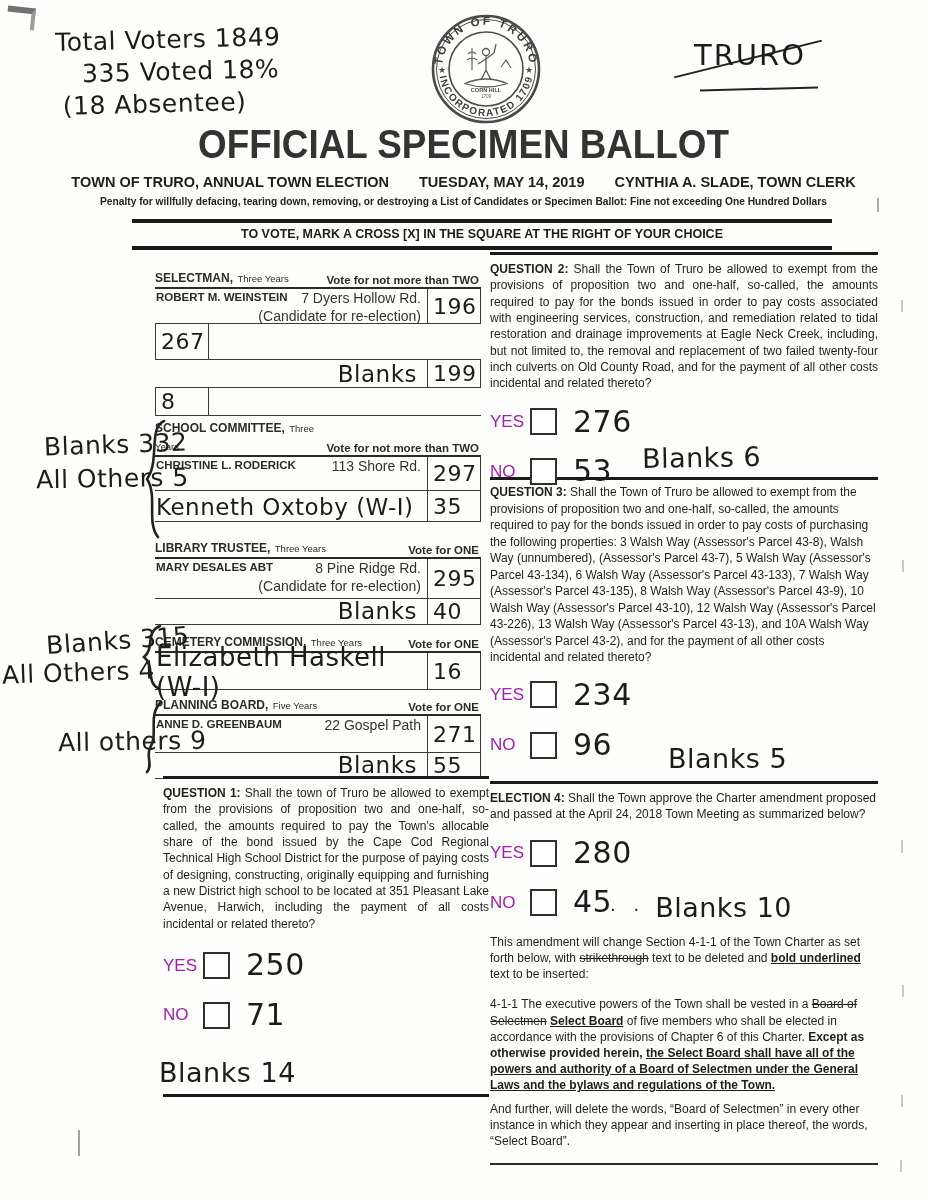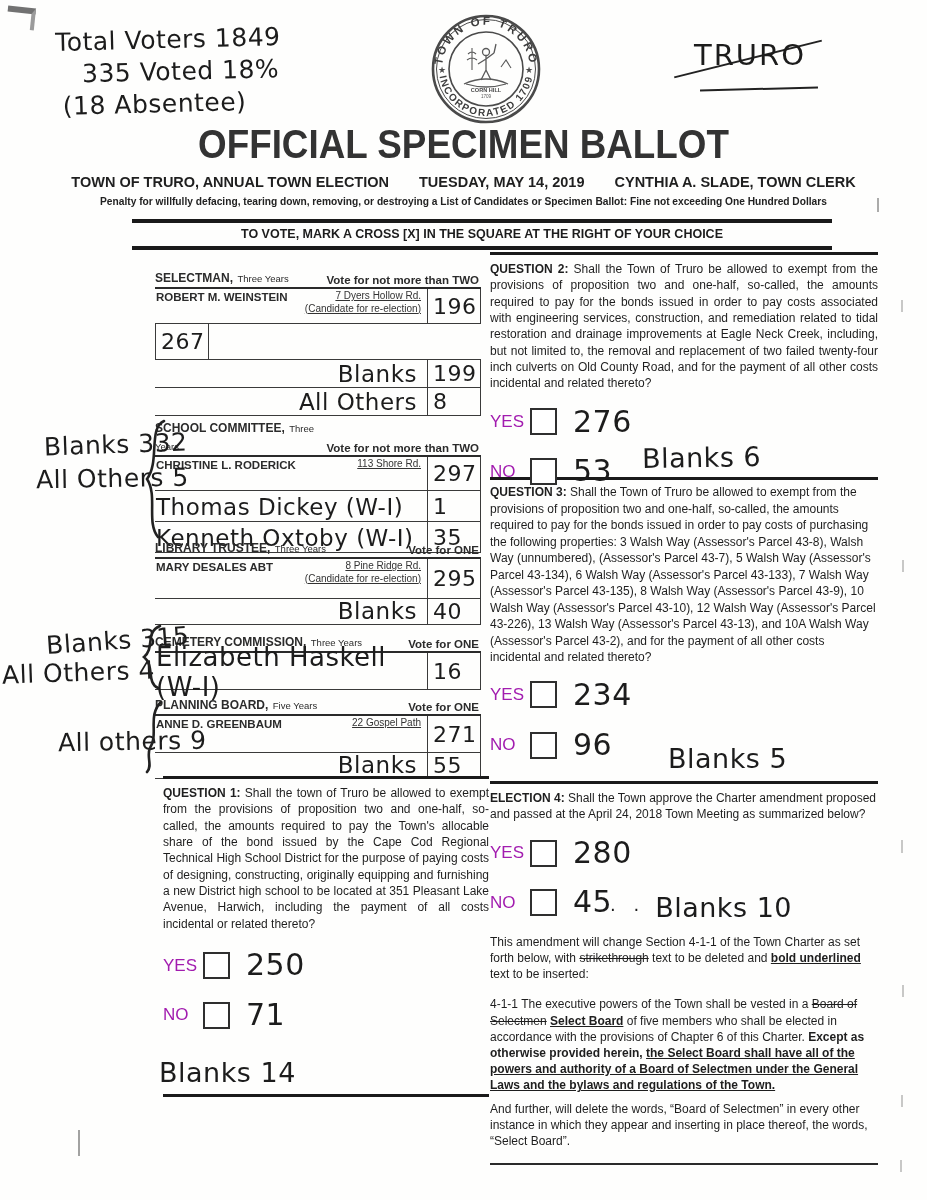--- a/index.html
+++ b/index.html
@@ -28,21 +28,21 @@
 
   
   .office { position:absolute; left:155px; width:326px; }
   .office-head { display:flex; justify-content:space-between; align-items:flex-end; border-bottom:2px solid #2a2a2a; padding:0 2px 1px 0; }
   .office-title { font-size:12px; font-weight:bold; white-space:nowrap; }
   .office-term { font-size:9.5px; font-weight:normal; }
   .vote-for { font-size:11.5px; font-weight:bold; white-space:nowrap; }
   .orow { display:flex; border-bottom:1.6px solid #3a3a3a; align-items:stretch; }
   .cand { flex:1; position:relative; padding:2px 4px 0 1px; }
   .cname { font-size:11.5px; font-weight:bold; }
-  .caddr { position:absolute; right:6px; top:1px; text-align:right; font-size:10px; line-height:1.25; color:#333;text-decoration:underline; }
+  .caddr { position:absolute; right:6px; top:1px; text-align:right; font-size:14px; line-height:1.25; color:#333; }
   .count { width:54px; border-left:1.6px solid #3a3a3a; border-right:1.6px solid #3a3a3a; display:flex; align-items:center; padding-left:5px; font-size:22px; }
   .hw-right { display:flex; align-items:flex-end; justify-content:flex-end; padding-right:10px; font-size:23px; }
   .hw-left { display:flex; align-items:center; font-size:24px; }
 
   
   .qblock { position:absolute; font-size:12px; line-height:1.36; color:#1e1e1e; }
   .qtext { text-align:justify; }
   .qlabel { font-weight:bold; }
   .ynrow { display:flex; align-items:center; margin-top:9px; }
   .ynlabel { width:40px; font-size:17px; color:#a21caf; }
@@ -146,42 +146,37 @@
       <div class="count hw">196</div>
     </div>
     <div class="orow" style="height:36px;">
       <div class="count hw">267</div>
     </div>
     <div class="orow" style="height:28px;">
       <div class="cand hw-right hw">Blanks</div>
       <div class="count hw">199</div>
     </div>
     <div class="orow" style="height:28px;">
-      <div class="cand hw-right hw">All Others</div>
       <div class="count hw">8</div>
     </div>
   </div>
 
   <div class="office" style="top:418px;">
     <div class="office-head">
       <span><span class="office-title">SCHOOL COMMITTEE,</span> <span class="office-term">Three Years</span></span>
       <span class="vote-for">Vote for not more than TWO</span>
     </div>
     <div class="orow" style="height:34px;">
       <div class="cand">
         <div class="cname">CHRISTINE L. RODERICK</div>
         <div class="caddr"><span>113 Shore Rd.</span></div>
       </div>
       <div class="count hw">297</div>
     </div>
     <div class="orow" style="height:31px;">
-      <div class="cand hw-left hw" style="font-size:23px;">Thomas Dickey (W-I)</div>
-      <div class="count hw">1</div>
-    </div>
-    <div class="orow" style="height:31px;">
       <div class="cand hw-left hw" style="font-size:23px;">Kenneth Oxtoby (W-I)</div>
       <div class="count hw">35</div>
     </div>
   </div>
   <div class="mnote hw" style="left:44px;top:430px;transform:rotate(-2deg);">Blanks 332</div>
   <div class="mnote hw" style="left:36px;top:464px;transform:rotate(-1deg);">All Others 5</div>
   <svg class="brace" style="left:142px;top:418px;" width="24" height="122">
     <path d="M22,3 C6,10 18,44 5,61 C16,78 4,104 16,119" fill="none" stroke="#222" stroke-width="2.6" stroke-linecap="round"></path>
   </svg>
 

